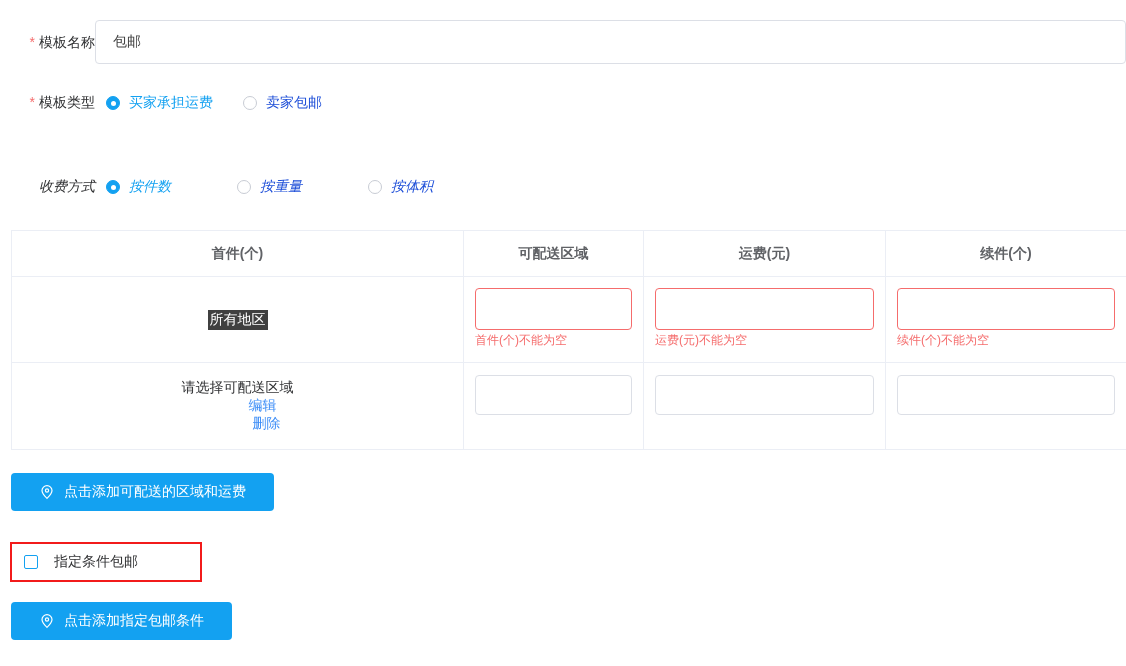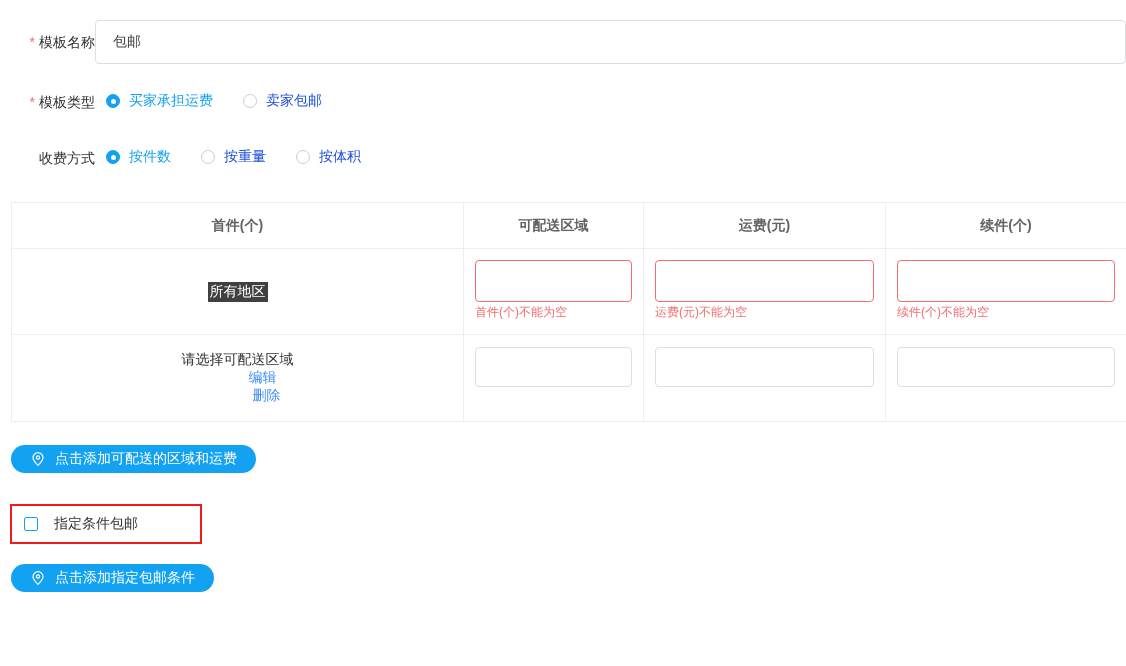--- a/index.html
+++ b/index.html
@@ -5,24 +5,24 @@
   * { margin: 0; padding: 0; box-sizing: border-box; }
   html, body { width: 1126px; height: 666px; overflow: hidden; background: #ffffff; }
   body {
     font-family: "Liberation Sans", "DejaVu Sans", sans-serif;
     font-size: 14px;
     color: #303133;
   }
   .page { padding-left: 11px; width: 1126px; }
 
   
-  .form-row { display: flex; align-items: flex-start; }
+  .form-row { display: flex; align-items: flex-end; }
   .row-name { margin-top: 20px; align-items: stretch; }
   .row-type { margin-top: 28px; height: 20px; }
-  .row-charge { margin-top: 36px; height: 20px; }
+  .row-charge { margin-top: 64px; height: 20px; font-style: italic; }
 
   .form-label {
     width: 84px; flex: 0 0 84px;
     text-align: right;
     color: #303133;
     line-height: 20px;
     white-space: nowrap;
   }
   .row-name .form-label { align-self: center; }
   .required-mark { color: #f56c6c; margin-right: 4px; font-size: 14px; }
@@ -119,25 +119,25 @@
     font-size: 12px;
     color: #f56c6c;
     line-height: 14px;
   }
 
   
   .primary-btn {
     margin-top: 23px;
     display: inline-flex;
     align-items: center;
-    height: 28px;
-    padding: 0 19px;
+    height: 38px;
+    padding: 0 28px;
     background: #13a1f1;
     border: none;
-    border-radius: 16px;
+    border-radius: 4px;
     color: #ffffff;
     font-size: 14px;
     font-family: inherit;
     cursor: pointer;
   }
   .btn-condition { margin-top: 20px; }
   .btn-icon { width: 16px; height: 16px; margin-right: 9px; flex: 0 0 16px; }
 
   .checkbox-box {
     margin-top: 31px;
@@ -178,21 +178,21 @@
       </div>
       <div class="radio-group">
         <span class="radio-circle"></span>
         <span class="radio-label">卖家包邮</span>
       </div>
     </div>
   </div>
 
   <div class="form-row row-charge">
     <div class="form-label"><span>收费方式</span></div>
-    <div style="margin-left:11px; display:flex;">
+    <div style="margin-left:11px; display:flex;gap:36px;">
       <div class="radio-group selected">
         <span class="radio-circle"></span>
         <span class="radio-label">按件数</span>
       </div>
       <div class="radio-group">
         <span class="radio-circle"></span>
         <span class="radio-label">按重量</span>
       </div>
       <div class="radio-group">
         <span class="radio-circle"></span>

